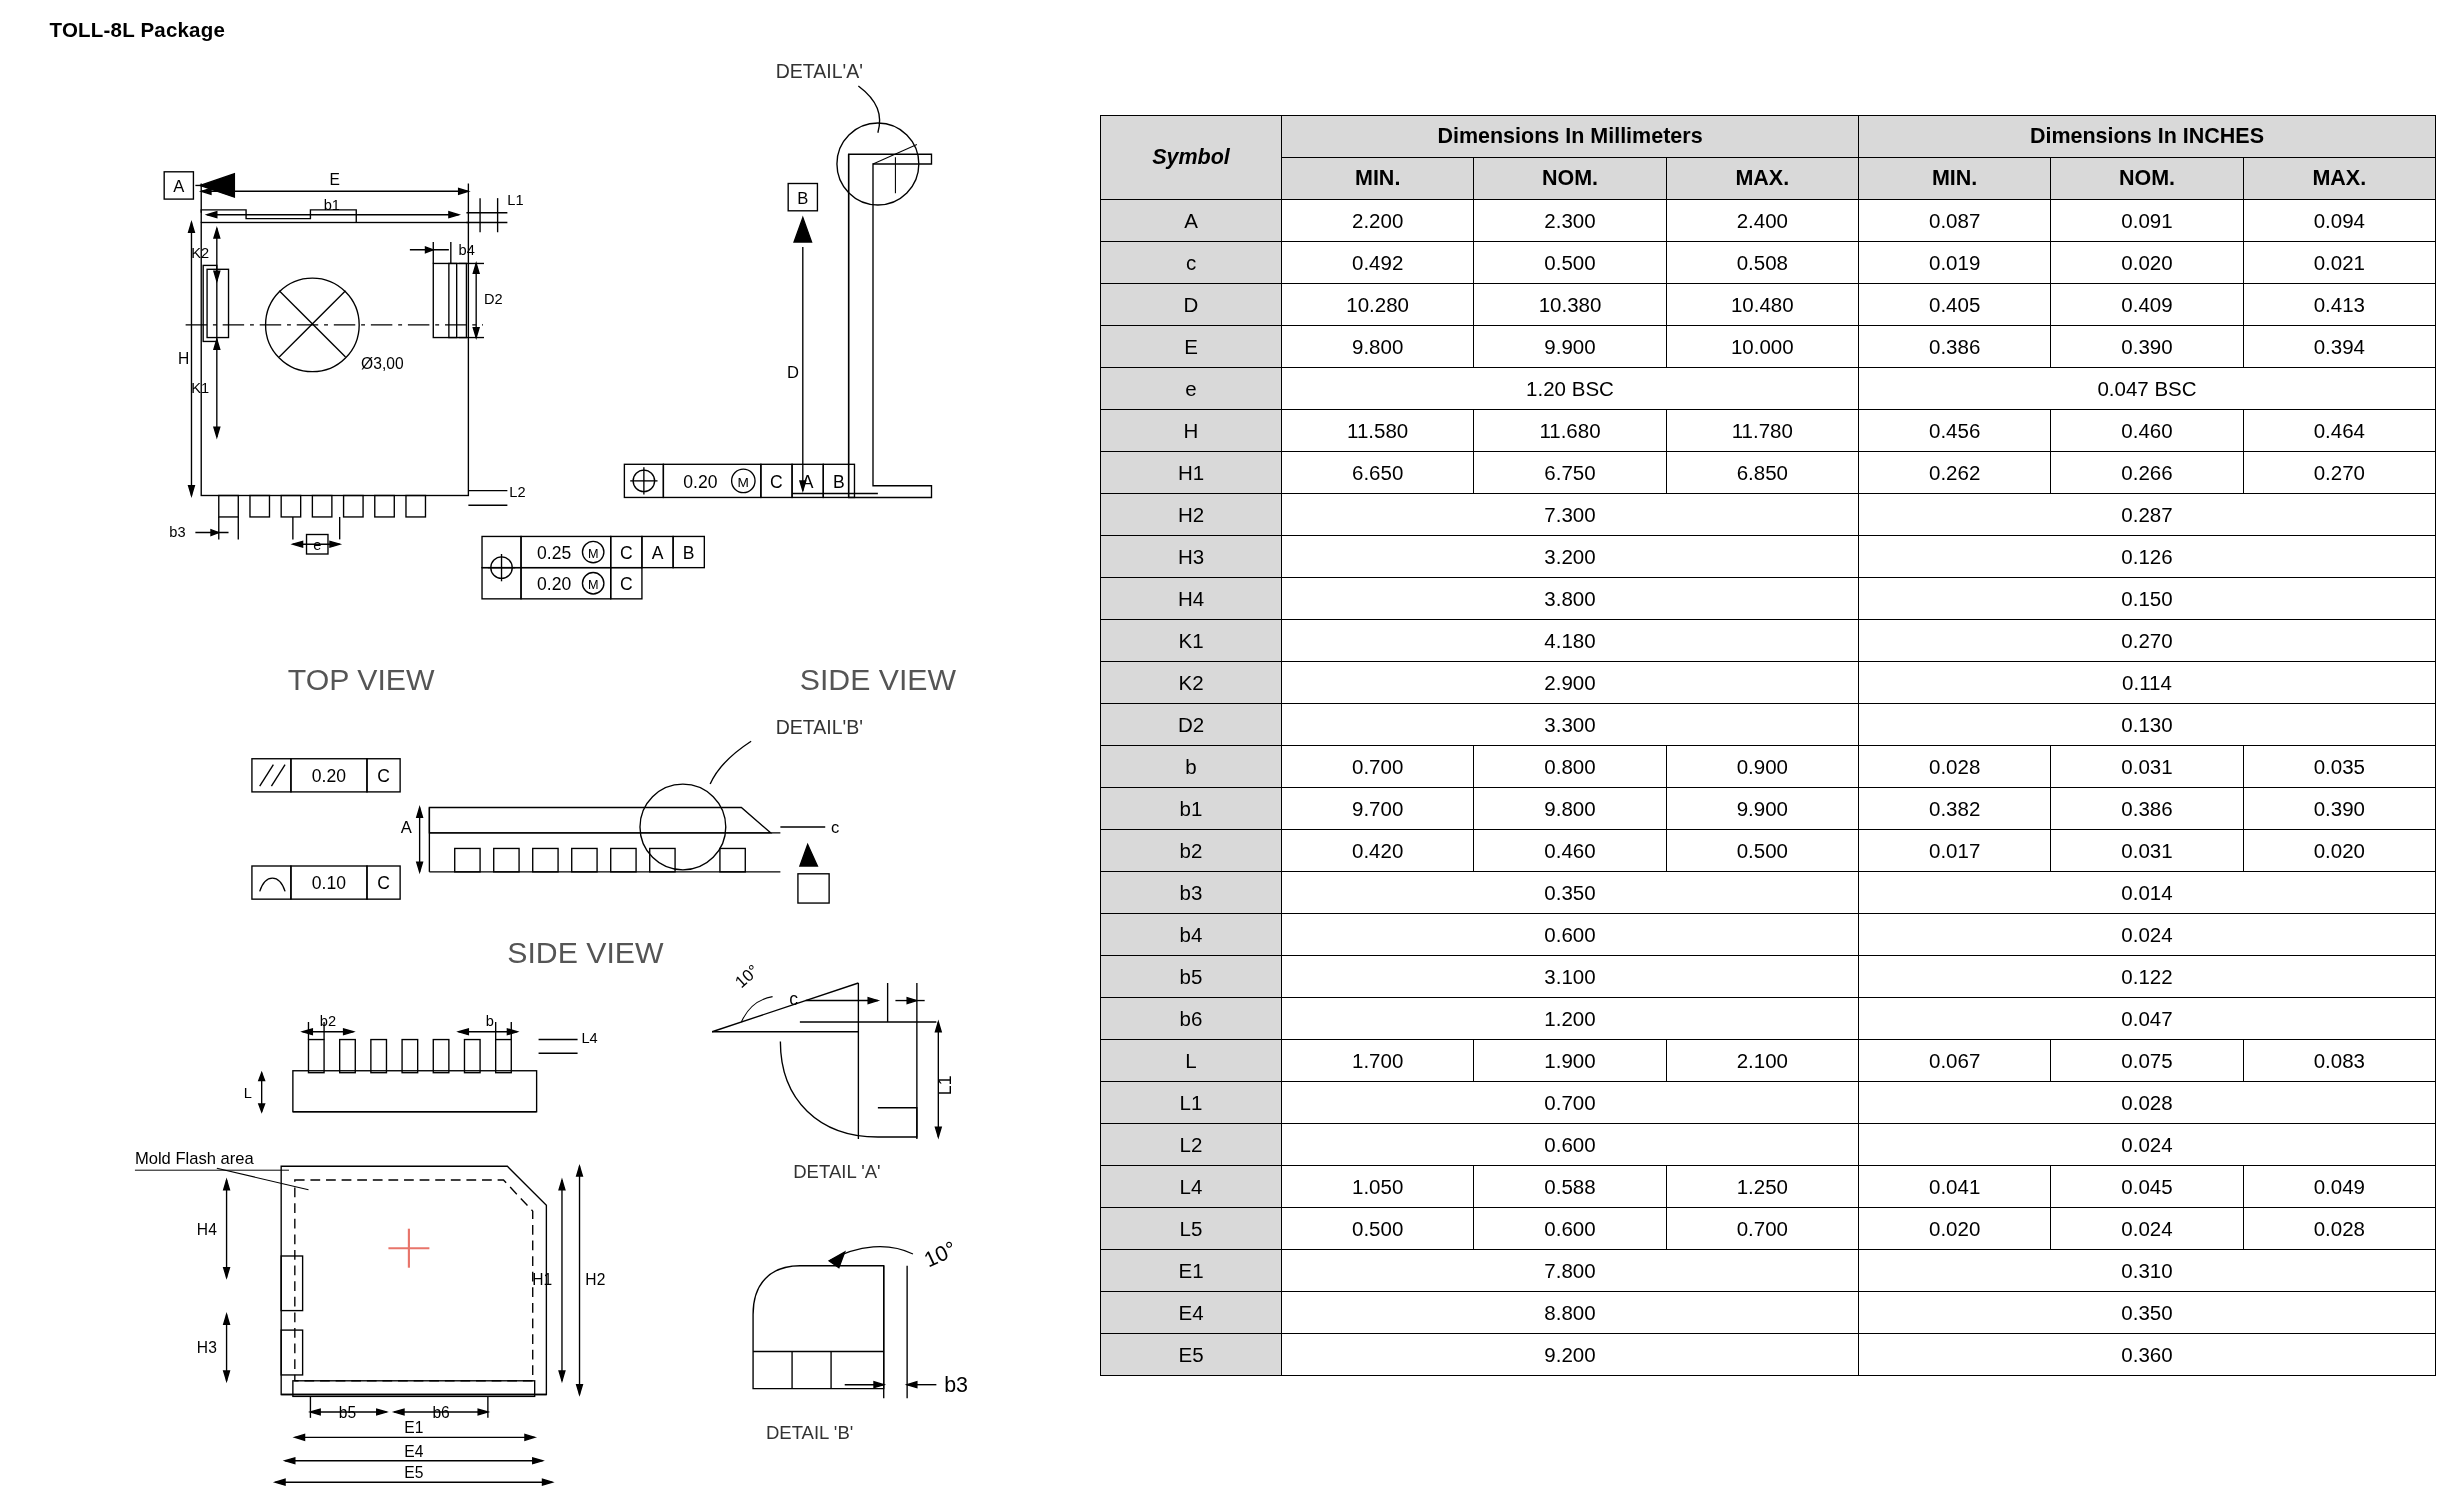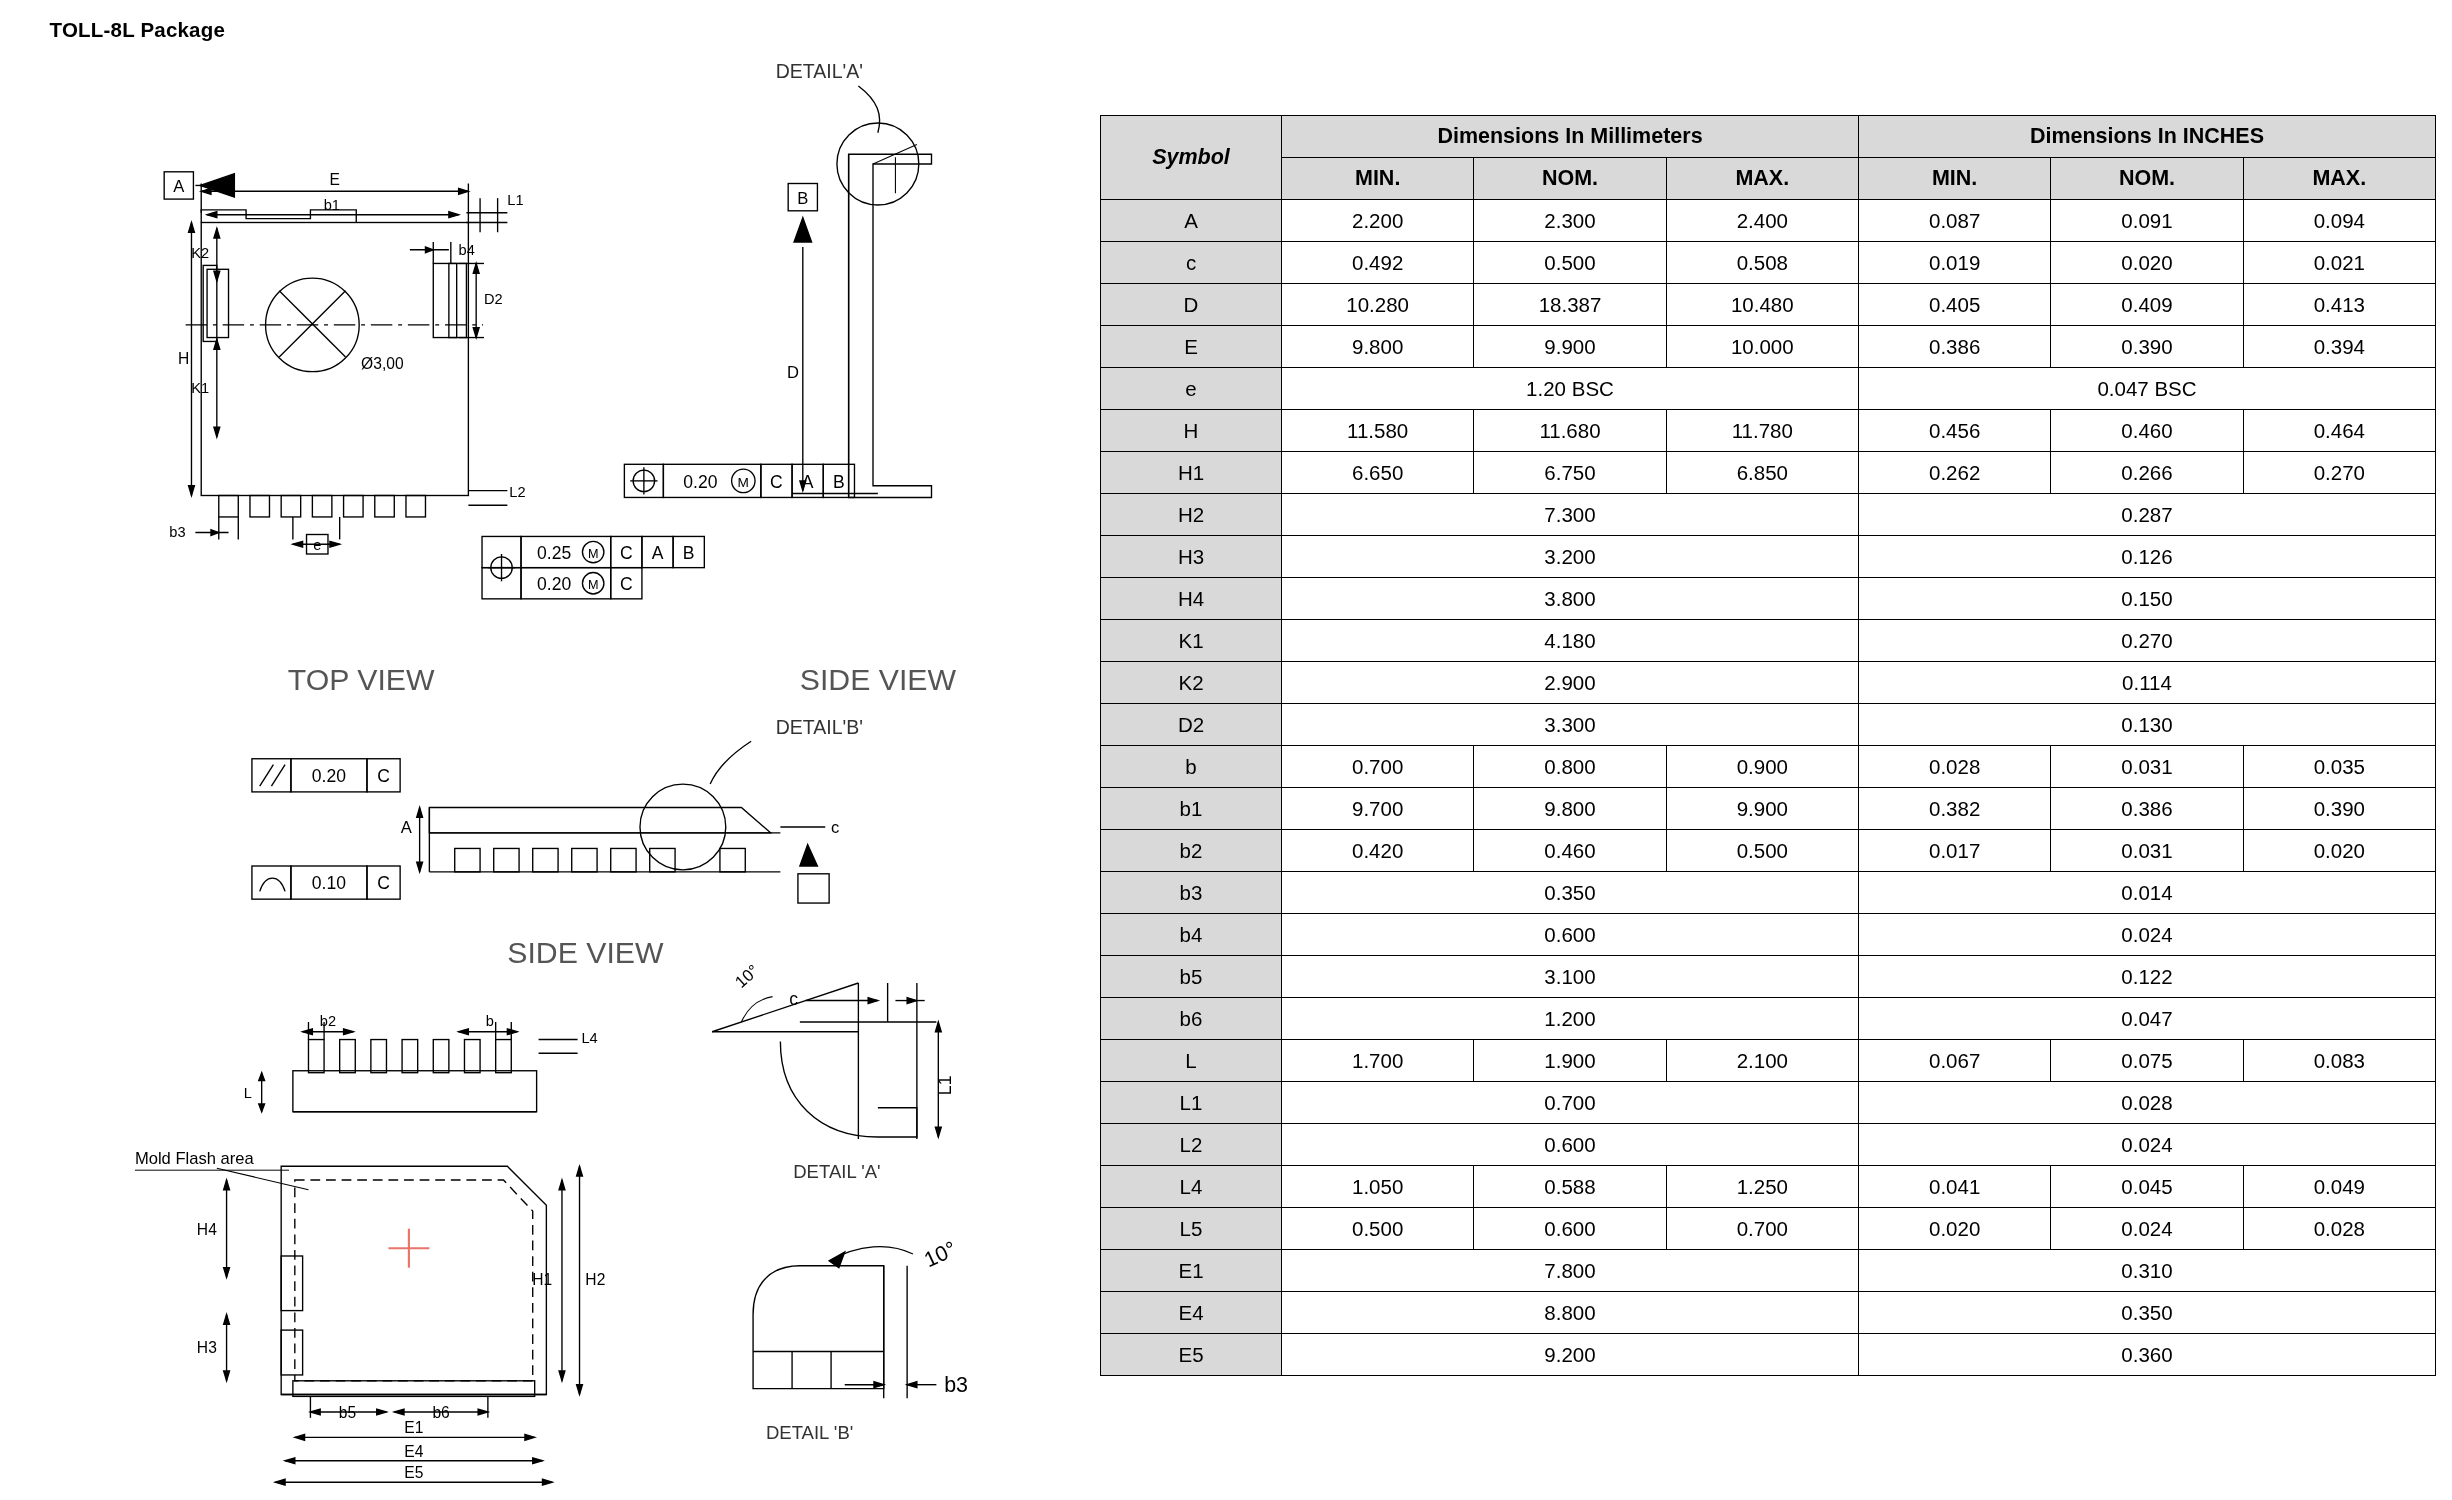--- a/index.html
+++ b/index.html
@@ -472,21 +472,21 @@
           <td>0.492</td>
           <td>0.500</td>
           <td>0.508</td>
           <td>0.019</td>
           <td>0.020</td>
           <td>0.021</td>
         </tr>
         <tr>
           <td class="symcell">D</td>
           <td>10.280</td>
-          <td>18.387</td>
+          <td>10.380</td>
           <td>10.480</td>
           <td>0.405</td>
           <td>0.409</td>
           <td>0.413</td>
         </tr>
         <tr>
           <td class="symcell">E</td>
           <td>9.800</td>
           <td>9.900</td>
           <td>10.000</td>

